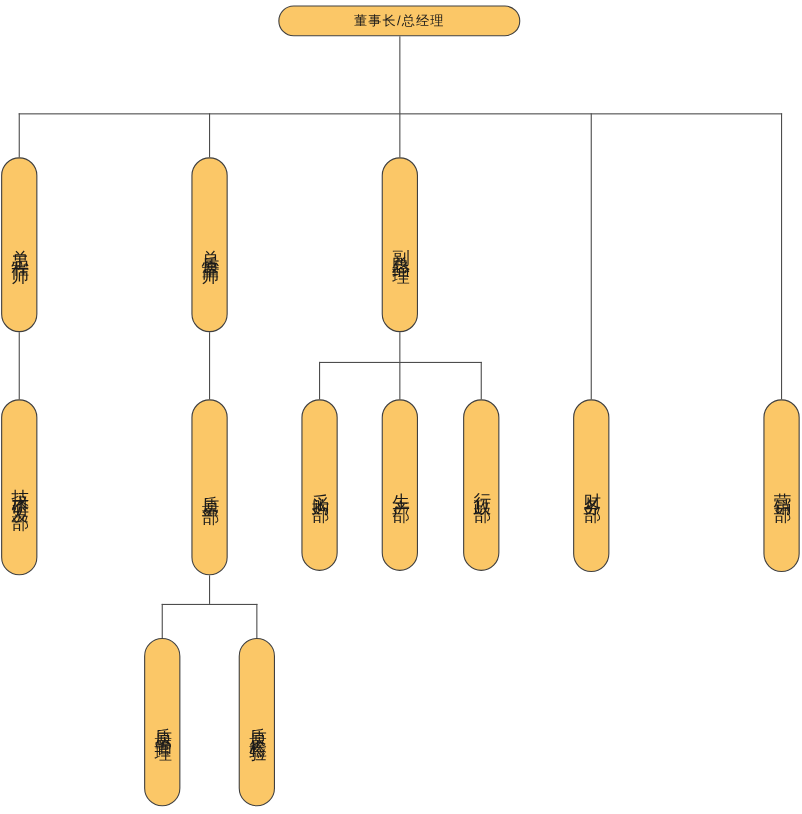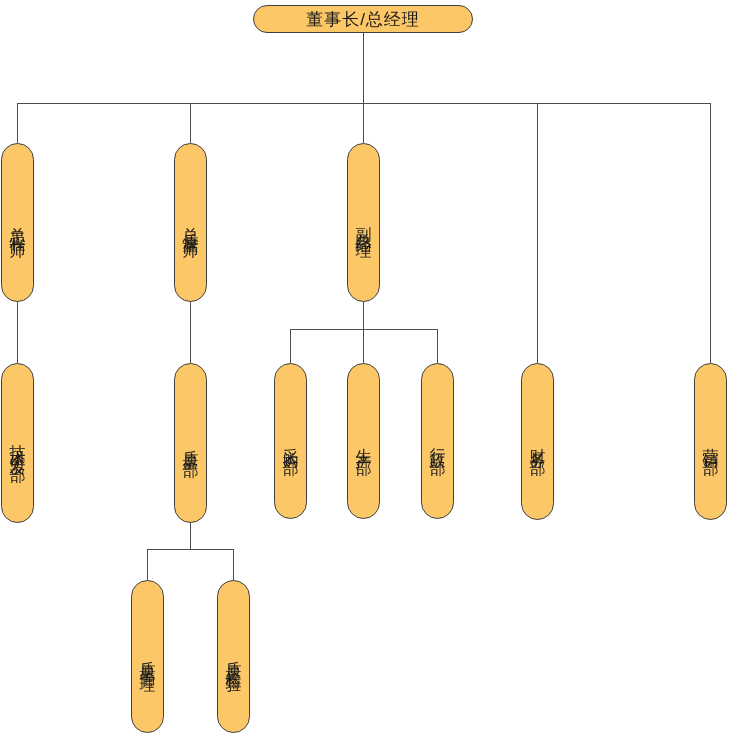--- a/index.html
+++ b/index.html
@@ -26,21 +26,21 @@
     position: absolute;
     background: var(--node-fill);
     border: 1px solid var(--node-border);
     display: flex;
     align-items: center;
     justify-content: center;
   }
   .node.h-pill { border-radius: 14px; }
   .node.v-pill { border-radius: 17px; }
   .hlabel {
-    font-size: 17px;
+    font-size: 12px;
     letter-spacing: 1px;
     white-space: nowrap;
     color: var(--text-color);
   }
   .vlabel {
     writing-mode: vertical-lr;
     text-orientation: upright;
     font-size: 16px;
     letter-spacing: 5.5px;
     line-height: 1;

